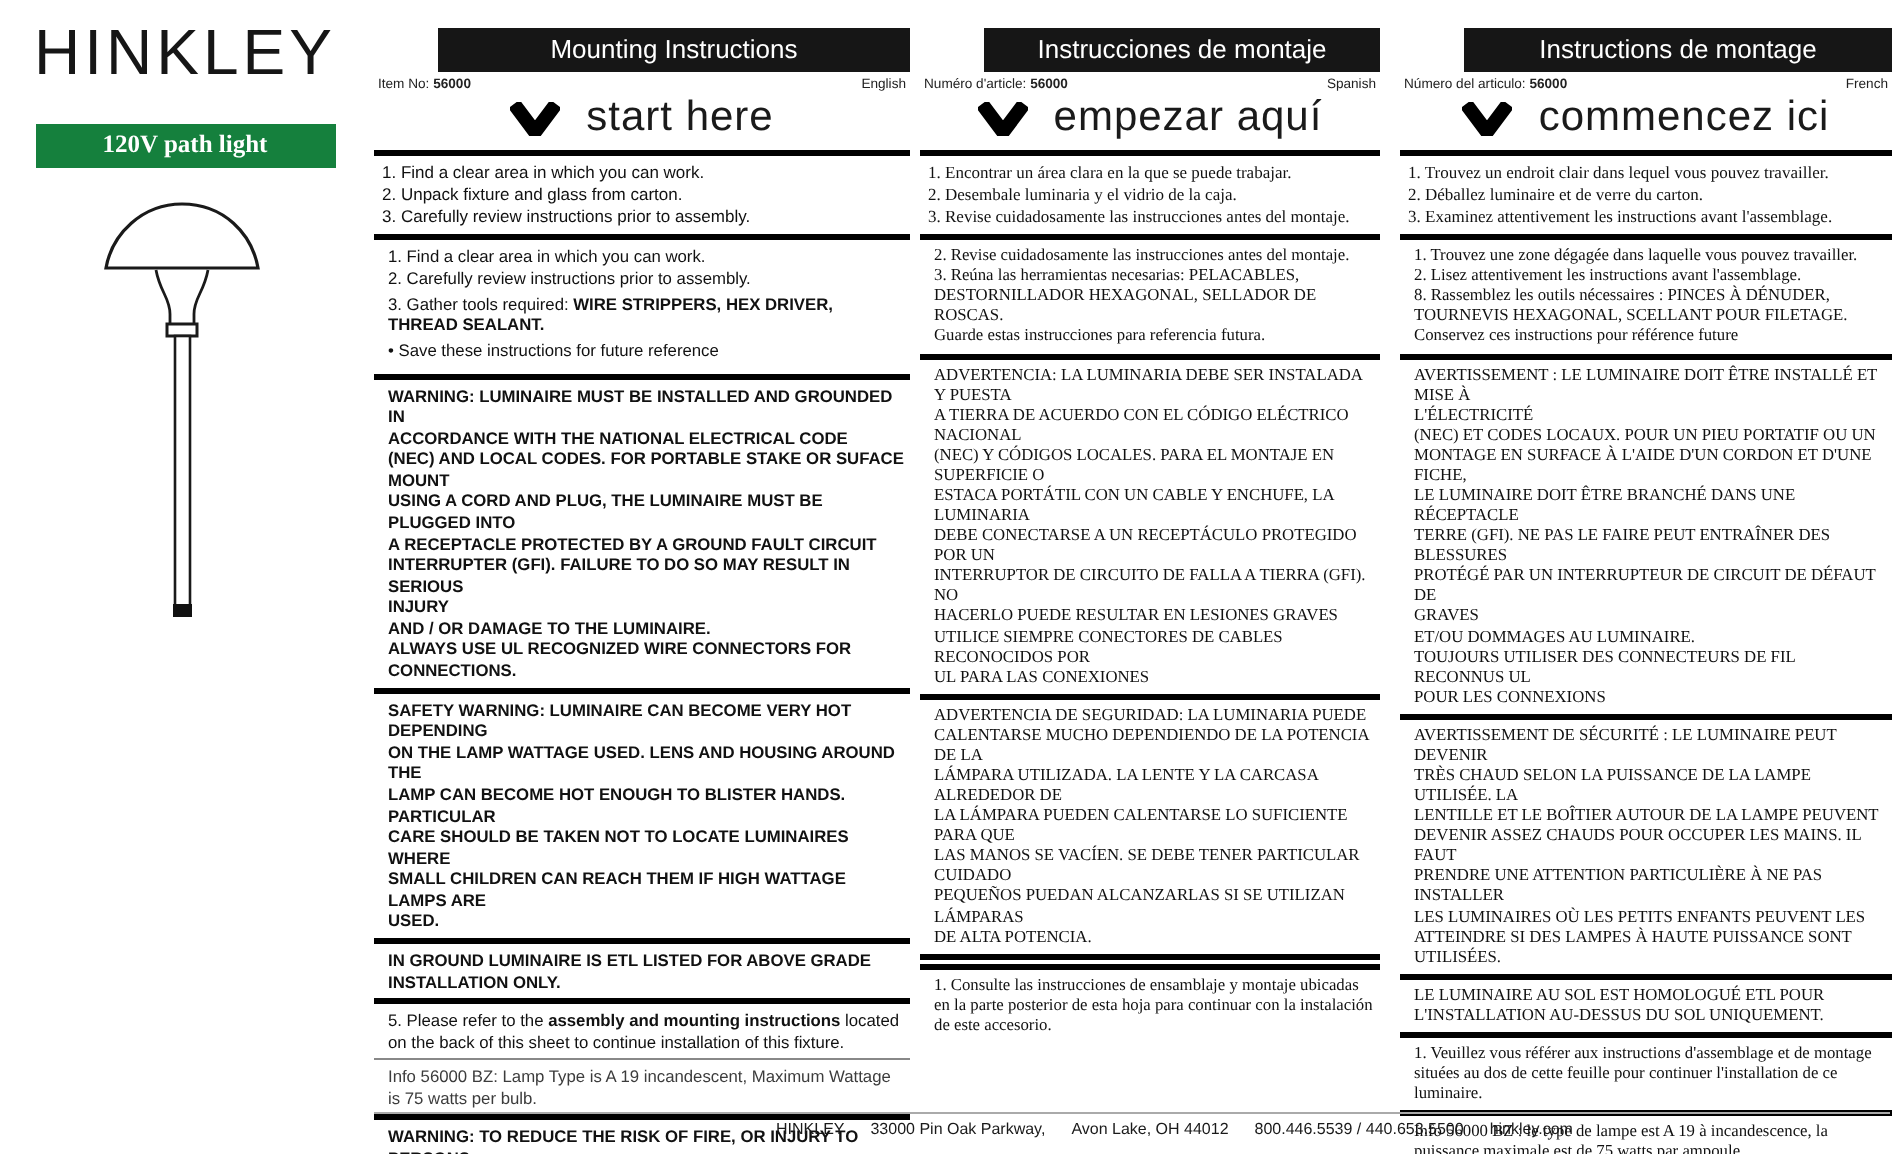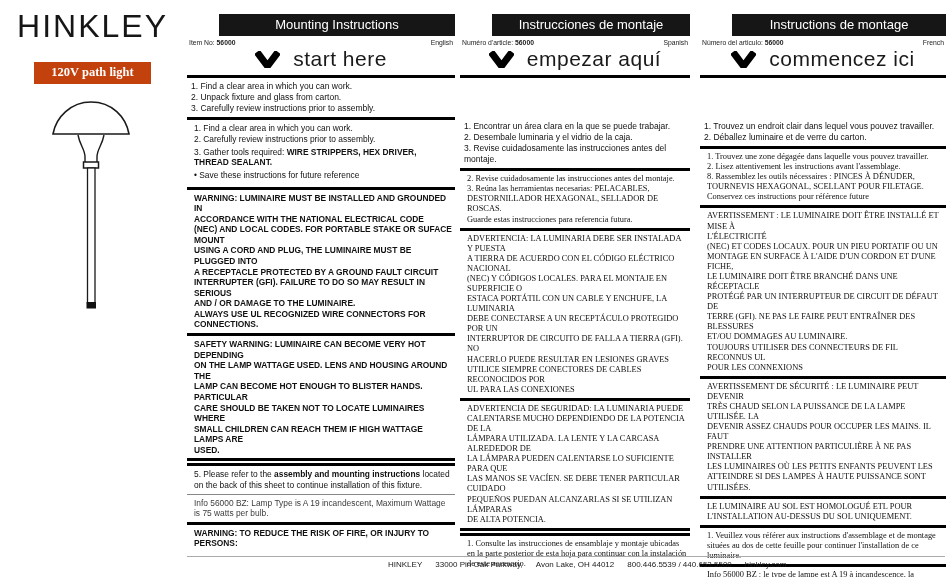--- a/index.html
+++ b/index.html
@@ -3,40 +3,40 @@
 <meta charset="utf-8">
 <style>
   html,body{margin:0;padding:0;}
   body{
     width:950px;height:577px;background:#ffffff;color:#111;
     font-family:"Liberation Sans",sans-serif;position:relative;overflow:hidden;
   }
   
   .left-panel{position:absolute;left:0;top:0;width:185px;}
   .logo{font-size:32px;letter-spacing:2px;font-weight:500;text-align:center;margin-top:8px;color:#161616;}
-  .badge{background:#c2410c;color:#fff;width:117px;margin:17px auto 0;text-align:center;
+  .badge{background:#15803d;color:#fff;width:150px;margin:17px auto 0;text-align:center;
     font-family:"Liberation Serif",serif;font-weight:bold;font-size:12.5px;padding:3px 0 4px;}
   .lamp{display:block;margin:14px auto 0;}
   
   .columns{position:absolute;left:187px;top:14px;display:flex;}
   .col{display:flex;flex-direction:column;}
   .col-en{width:268px;margin-right:5px;}
   .col-es{width:230px;margin-right:10px;}
   .col-fr{width:246px;}
   .col-header{background:#161616;color:#fff;text-align:center;font-size:13px;padding:3px 0 4px;font-weight:500;margin-left:32px;}
   .meta{display:flex;justify-content:space-between;align-items:flex-start;font-size:6.8px;padding:3px 2px 0 2px;color:#222;}
   .meta .num{font-weight:bold;}
   .start{display:flex;align-items:center;justify-content:center;gap:13px;padding:1px 0 3px;}
   .start-text{font-size:21px;letter-spacing:0.5px;color:#1a1a1a;}
   .rule{height:3px;background:#000;margin:1px 0;}
   .rule.thin{height:1px;background:#888;}
   .sec{padding:2px 2px 2px 7px;font-size:8.4px;line-height:1.26;}
   .quick{font-family:"Liberation Sans",sans-serif;font-size:8.5px;line-height:1.3;padding-left:4px;}
   .srf .sec{font-family:"Liberation Serif",serif;line-height:1.2;}
-  .srf .quick{font-family:Liberation Sans, sans-serif;line-height:1.3;margin-top:40px;}
+  .srf .quick{font-family:Liberation Serif, serif;line-height:1.3;}
   .bold{font-weight:bold;}
   .gapped > div{margin-bottom:2.5px;}
   .info-en{color:#3c3c3c;}
   .fire-title{font-weight:bold;margin-bottom:2px;}
   .footer-rule{position:absolute;left:187px;top:556px;width:758px;height:1px;background:#aaa;}
   .footer{position:absolute;left:388px;top:560px;font-size:8px;color:#1a1a1a;display:flex;gap:13px;white-space:nowrap;}
 </style>
 </head>
 <body>
 
@@ -83,33 +83,35 @@
       <div>• Save these instructions for future reference</div>
     </div>
     <div class="rule"></div>
     <div class="sec bold">
         <div>WARNING: LUMINAIRE MUST BE INSTALLED AND GROUNDED IN</div>
         <div>ACCORDANCE WITH THE NATIONAL ELECTRICAL CODE</div>
         <div>(NEC) AND LOCAL CODES. FOR PORTABLE STAKE OR SUFACE MOUNT</div>
         <div>USING A CORD AND PLUG, THE LUMINAIRE MUST BE PLUGGED INTO</div>
         <div>A RECEPTACLE PROTECTED BY A GROUND FAULT CIRCUIT</div>
         <div>INTERRUPTER (GFI). FAILURE TO DO SO MAY RESULT IN SERIOUS</div>
+        <div>INJURY</div>
         <div>AND / OR DAMAGE TO THE LUMINAIRE.</div>
         <div>ALWAYS USE UL RECOGNIZED WIRE CONNECTORS FOR CONNECTIONS.</div>
       </div>
     <div class="rule"></div>
     <div class="sec bold">
         <div>SAFETY WARNING: LUMINAIRE CAN BECOME VERY HOT DEPENDING</div>
         <div>ON THE LAMP WATTAGE USED. LENS AND HOUSING AROUND THE</div>
         <div>LAMP CAN BECOME HOT ENOUGH TO BLISTER HANDS. PARTICULAR</div>
         <div>CARE SHOULD BE TAKEN NOT TO LOCATE LUMINAIRES WHERE</div>
         <div>SMALL CHILDREN CAN REACH THEM IF HIGH WATTAGE LAMPS ARE</div>
         <div>USED.</div>
       </div>
     <div class="rule"></div>
+    <div class="sec bold">IN GROUND LUMINAIRE IS ETL LISTED FOR ABOVE GRADE INSTALLATION ONLY.</div>
     <div class="rule"></div>
     <div class="sec"><span>5. Please refer to the </span><span class="bold">assembly and mounting instructions</span><span> located on the back of this sheet to continue installation of this fixture.</span></div>
     <div class="rule thin"></div>
     <div class="sec info-en">Info 56000 BZ: Lamp Type is A 19 incandescent, Maximum Wattage is 75 watts per bulb.</div>
     <div class="rule"></div>
     <div class="sec">
       <div class="fire-title">WARNING: TO REDUCE THE RISK OF FIRE, OR INJURY TO PERSONS:</div>
 
     </div>
   </section>
@@ -175,45 +177,48 @@
     <div class="start">
       <svg width="25" height="17" viewBox="0 0 25 17">
           <path d="M2,1 L12.5,15 L23,1" fill="none" stroke="#000" stroke-width="7"></path>
         </svg>
       <span class="start-text">commencez ici</span>
     </div>
     <div class="rule"></div>
     <div class="sec quick">
         <div>1. Trouvez un endroit clair dans lequel vous pouvez travailler.</div>
         <div>2. Déballez luminaire et de verre du carton.</div>
+        <div>3. Examinez attentivement les instructions avant l'assemblage.</div>
       </div>
     <div class="rule"></div>
     <div class="sec">
         <div>1. Trouvez une zone dégagée dans laquelle vous pouvez travailler.</div>
         <div>2. Lisez attentivement les instructions avant l'assemblage.</div>
         <div>8. Rassemblez les outils nécessaires : PINCES À DÉNUDER, TOURNEVIS HEXAGONAL, SCELLANT POUR FILETAGE.</div>
         <div>Conservez ces instructions pour référence future</div>
       </div>
     <div class="rule"></div>
     <div class="sec">
         <div>AVERTISSEMENT : LE LUMINAIRE DOIT ÊTRE INSTALLÉ ET MISE À</div>
         <div>L'ÉLECTRICITÉ</div>
         <div>(NEC) ET CODES LOCAUX. POUR UN PIEU PORTATIF OU UN</div>
         <div>MONTAGE EN SURFACE À L'AIDE D'UN CORDON ET D'UNE FICHE,</div>
         <div>LE LUMINAIRE DOIT ÊTRE BRANCHÉ DANS UNE RÉCEPTACLE</div>
+        <div>TERRE (GFI). NE PAS LE FAIRE PEUT ENTRAÎNER DES BLESSURES</div>
         <div>PROTÉGÉ PAR UN INTERRUPTEUR DE CIRCUIT DE DÉFAUT DE</div>
-        <div>TERRE (GFI). NE PAS LE FAIRE PEUT ENTRAÎNER DES BLESSURES</div>
+        <div>GRAVES</div>
         <div>ET/OU DOMMAGES AU LUMINAIRE.</div>
         <div>TOUJOURS UTILISER DES CONNECTEURS DE FIL RECONNUS UL</div>
         <div>POUR LES CONNEXIONS</div>
       </div>
     <div class="rule"></div>
     <div class="sec">
         <div>AVERTISSEMENT DE SÉCURITÉ : LE LUMINAIRE PEUT DEVENIR</div>
         <div>TRÈS CHAUD SELON LA PUISSANCE DE LA LAMPE UTILISÉE. LA</div>
+        <div>LENTILLE ET LE BOÎTIER AUTOUR DE LA LAMPE PEUVENT</div>
         <div>DEVENIR ASSEZ CHAUDS POUR OCCUPER LES MAINS. IL FAUT</div>
         <div>PRENDRE UNE ATTENTION PARTICULIÈRE À NE PAS INSTALLER</div>
         <div>LES LUMINAIRES OÙ LES PETITS ENFANTS PEUVENT LES</div>
         <div>ATTEINDRE SI DES LAMPES À HAUTE PUISSANCE SONT</div>
         <div>UTILISÉES.</div>
       </div>
     <div class="rule"></div>
     <div class="sec">LE LUMINAIRE AU SOL EST HOMOLOGUÉ ETL POUR L'INSTALLATION AU-DESSUS DU SOL UNIQUEMENT.</div>
     <div class="rule"></div>
     <div class="sec">1. Veuillez vous référer aux instructions d'assemblage et de montage situées au dos de cette feuille pour continuer l'installation de ce luminaire.</div>

